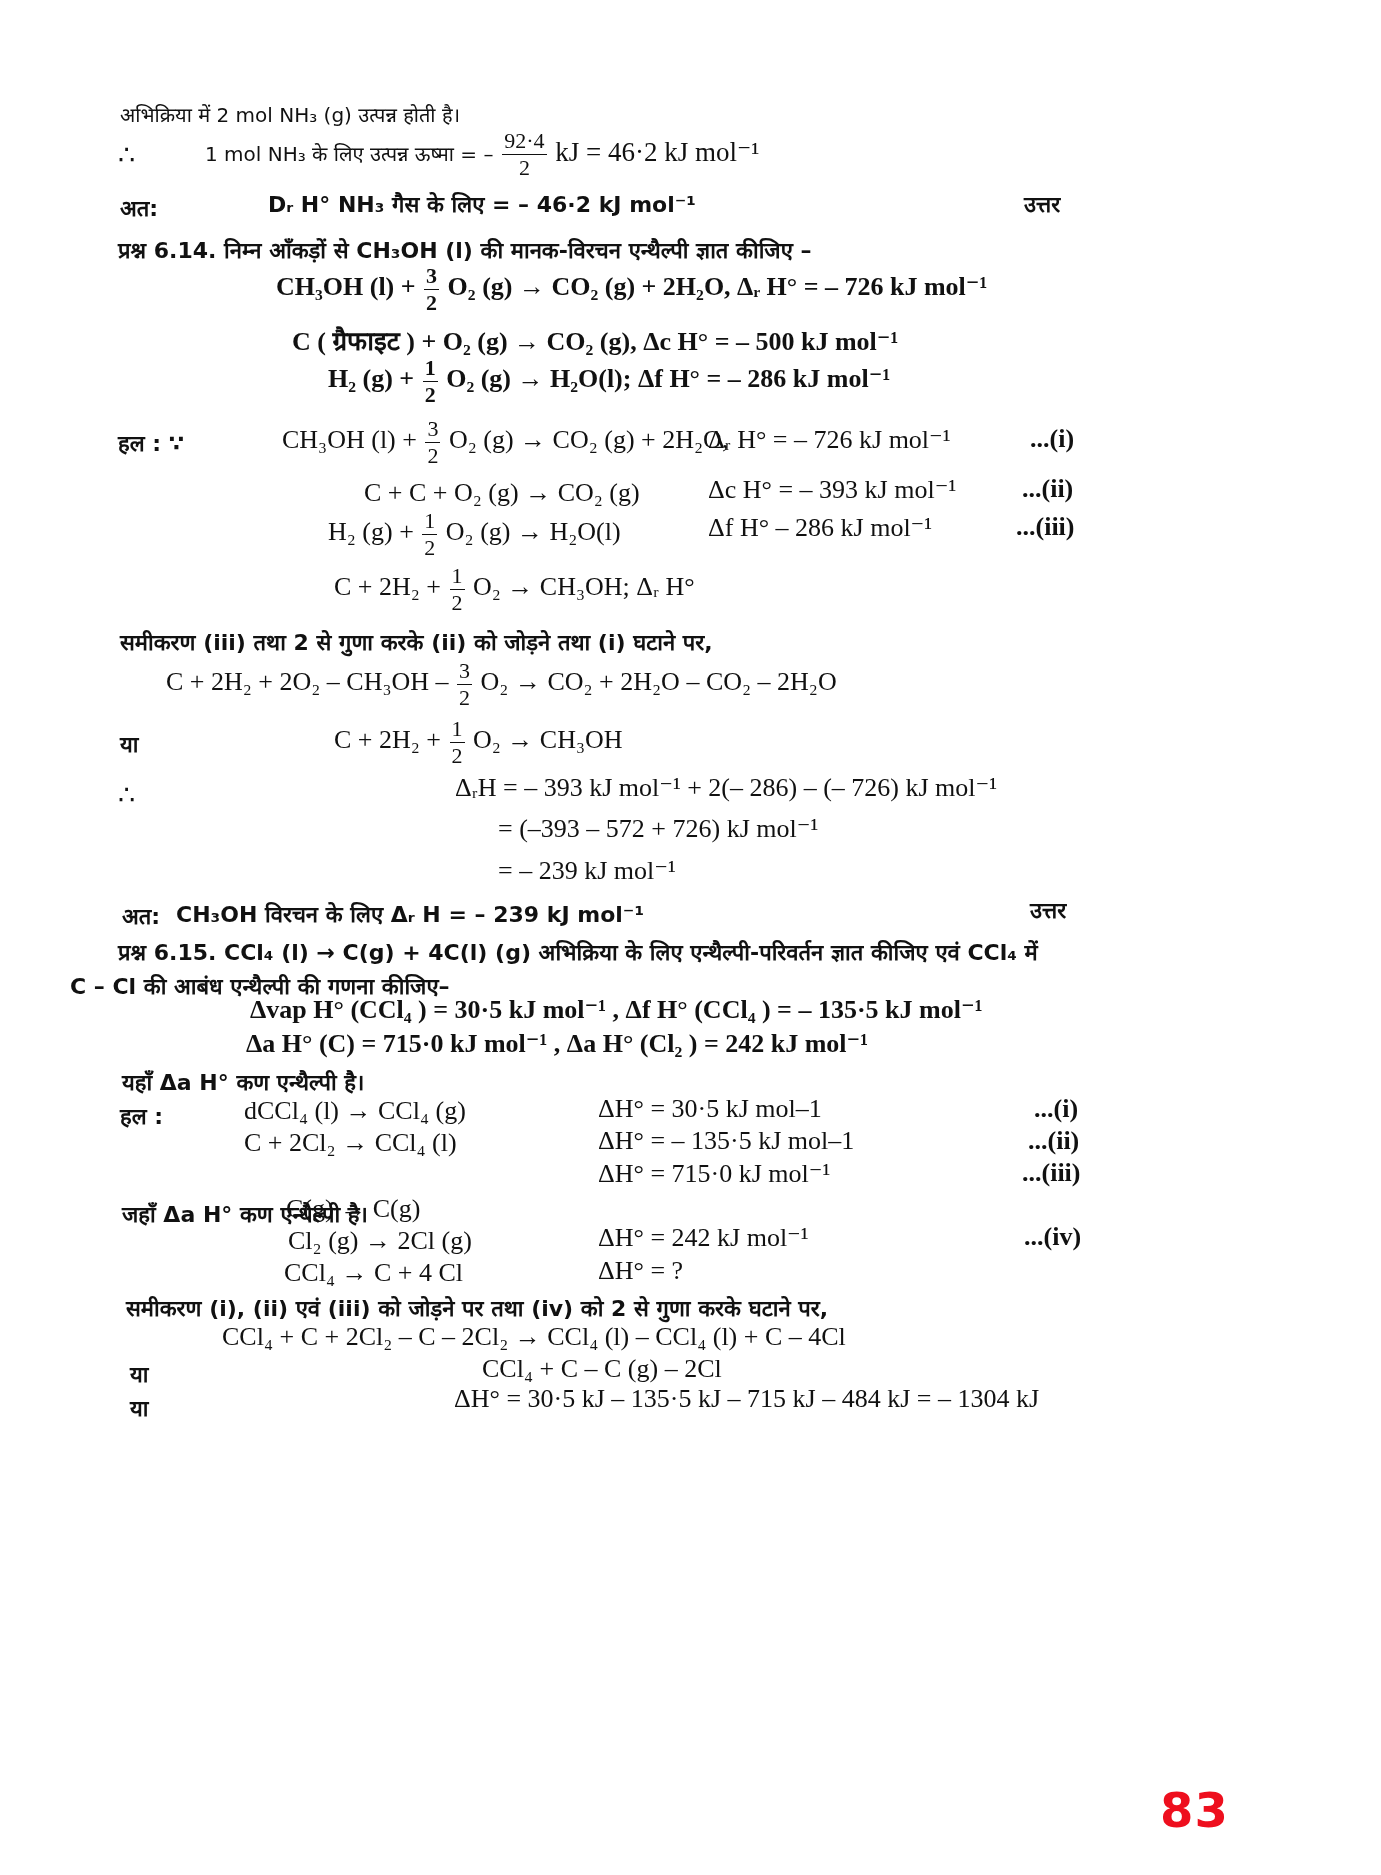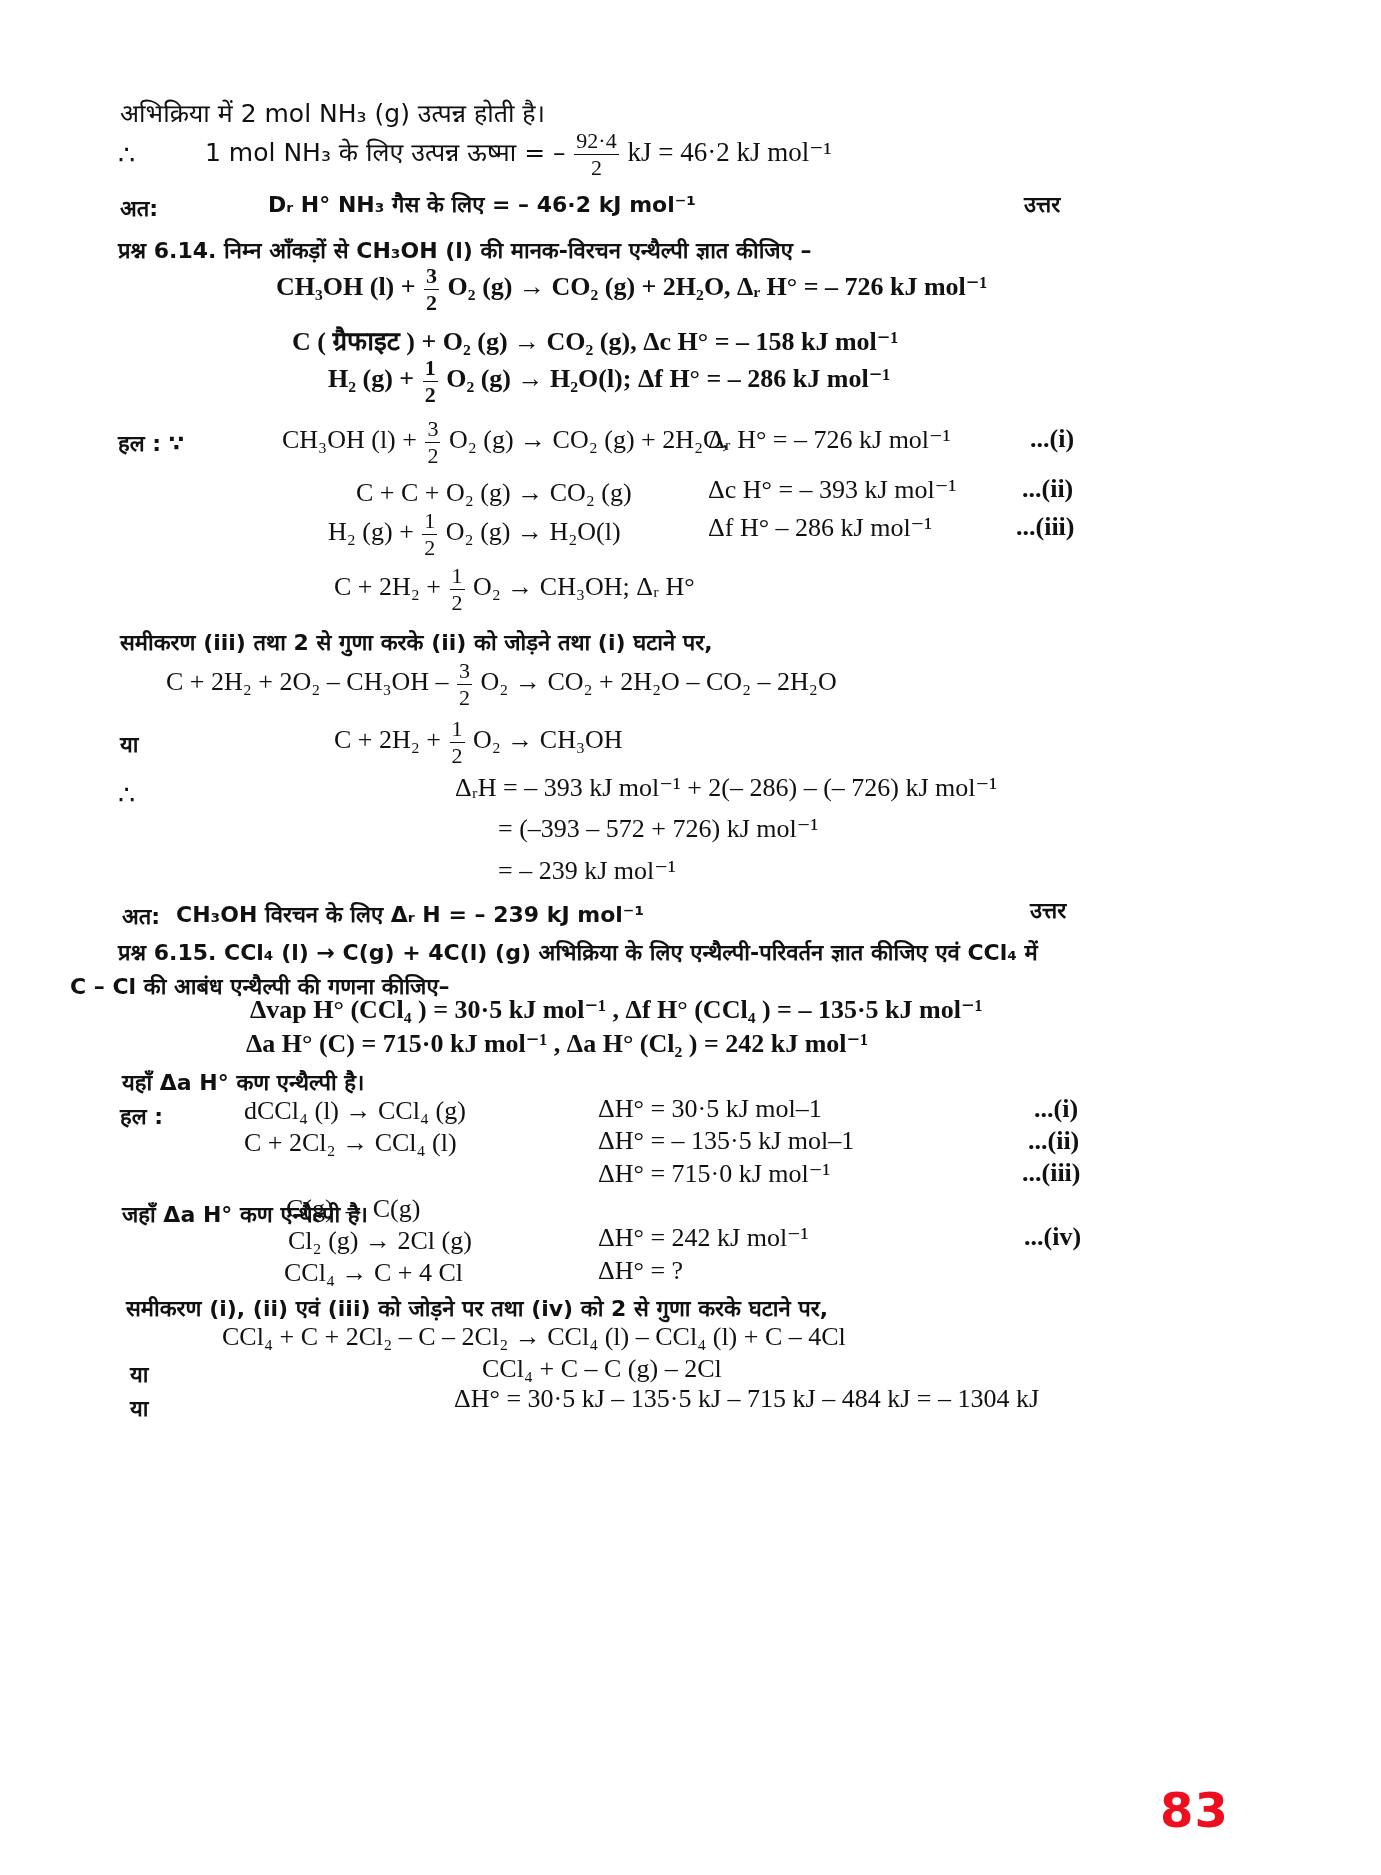--- a/index.html
+++ b/index.html
@@ -7,21 +7,21 @@
     width: 1381px; height: 1875px; position: relative; overflow: hidden;
     font-family: "Liberation Serif", "DejaVu Serif", serif;
     color: #111111;
   }
   .line {
     position: absolute; white-space: nowrap; font-size: 27px; line-height: 34px;
   }
   .b { font-weight: bold; }
   .right { position: absolute; white-space: nowrap; font-weight: bold; font-size: 26px; }
   .eqn { position: absolute; white-space: nowrap; font-size: 26px; }
-  .dh { font-family: "DejaVu Sans", sans-serif; font-size: 25px; text-align: center; }
+  .dh { font-family: "DejaVu Sans", sans-serif; font-size: 20px; text-align: center; }
   .dhb { font-family: "DejaVu Sans", sans-serif; font-size: 22px; font-weight: bold; }
   .frac {
     display: inline-flex; flex-direction: column; align-items: center;
     vertical-align: middle; line-height: 1; margin: 0 2px; font-size: 22px;
   }
   .frac .num { padding: 0 2px 2px; border-bottom: 1.5px solid #111; }
   .frac .den { padding-top: 2px; }
   .page-number {
     position: absolute; left: 1160px; top: 1782px;
     font-family: "DejaVu Sans", sans-serif; font-weight: bold;
@@ -59,42 +59,42 @@
   <span class="dhb">प्रश्न 6.14. निम्न आँकड़ों से CH₃OH (l) की मानक-विरचन एन्थैल्पी ज्ञात कीजिए –</span>
 </div>
 
 <div class="eqn b" style="left:276px;top:265px;">
   <span>CH₃OH (l) + </span><span class="frac">
       <span class="num">3</span>
       <span class="den">2</span>
     </span><span> O₂ (g) → CO₂ (g) + 2H₂O, Δᵣ H° = – 726 kJ mol⁻¹</span>
 </div>
 <div class="eqn b" style="left:292px;top:322px;">
-  <span>C ( ग्रैफाइट ) + O₂ (g) → CO₂ (g), Δc H° = – 158 kJ  mol⁻¹</span>
+  <span>C ( ग्रैफाइट ) + O₂ (g) → CO₂ (g), Δc H° = – 500 kJ  mol⁻¹</span>
 </div>
 <div class="eqn b" style="left:328px;top:357px;">
   <span>H₂ (g) + </span><span class="frac">
       <span class="num">1</span>
       <span class="den">2</span>
     </span><span> O₂ (g) → H₂O(l); Δf H° = – 286 kJ mol⁻¹</span>
 </div>
 
 <div class="line b" style="left:118px;top:425px;">
   <span class="dhb">हल : ∵</span>
 </div>
 <div class="eqn" style="left:282px;top:418px;">
   <span>CH₃OH (l) + </span><span class="frac">
       <span class="num">3</span>
       <span class="den">2</span>
     </span><span> O₂ (g) → CO₂ (g) + 2H₂O,</span>
 </div>
 <div class="eqn" style="left:708px;top:424px;">Δᵣ H° = – 726 kJ mol⁻¹</div>
 <div class="eqn b" style="left:1030px;top:424px;">...(i)</div>
 
-<div class="eqn" style="left:356px;top:478px;">C + C + O₂ (g) → CO₂ (g)</div>
+<div class="eqn" style="left:364px;top:478px;">C + C + O₂ (g) → CO₂ (g)</div>
 <div class="eqn" style="left:708px;top:474px;">Δc H° = – 393 kJ mol⁻¹</div>
 <div class="eqn b" style="left:1022px;top:474px;">...(ii)</div>
 
 <div class="eqn" style="left:328px;top:510px;">
   <span>H₂ (g) + </span><span class="frac">
       <span class="num">1</span>
       <span class="den">2</span>
     </span><span> O₂ (g) → H₂O(l)</span>
 </div>
 <div class="eqn" style="left:708px;top:512px;">Δf H° – 286 kJ mol⁻¹</div>

